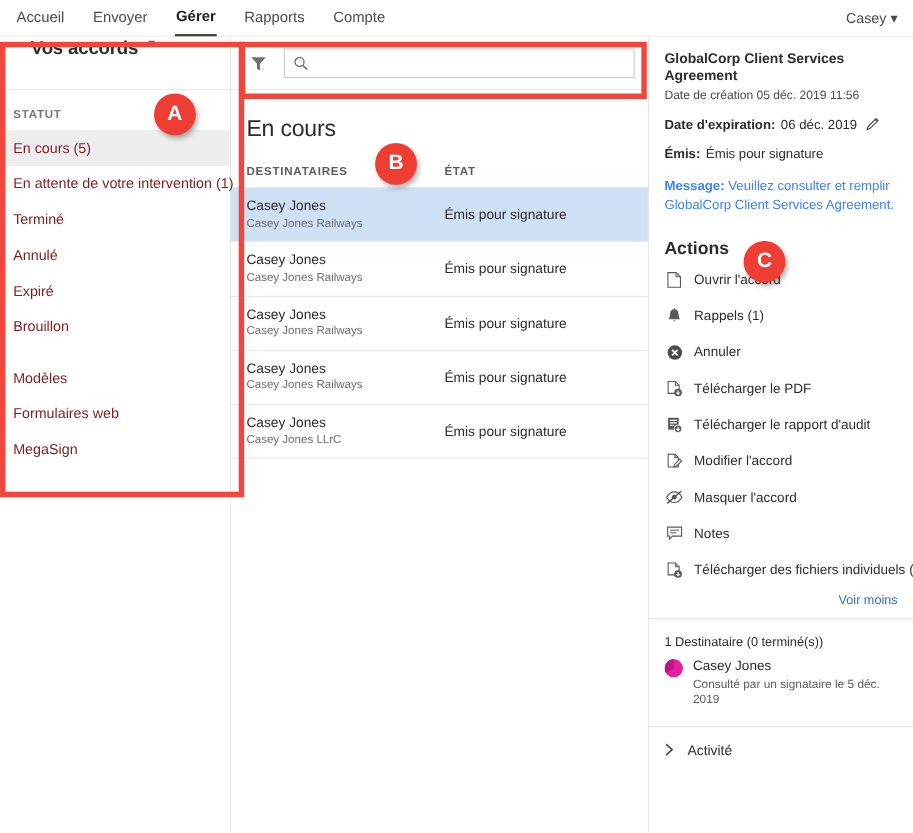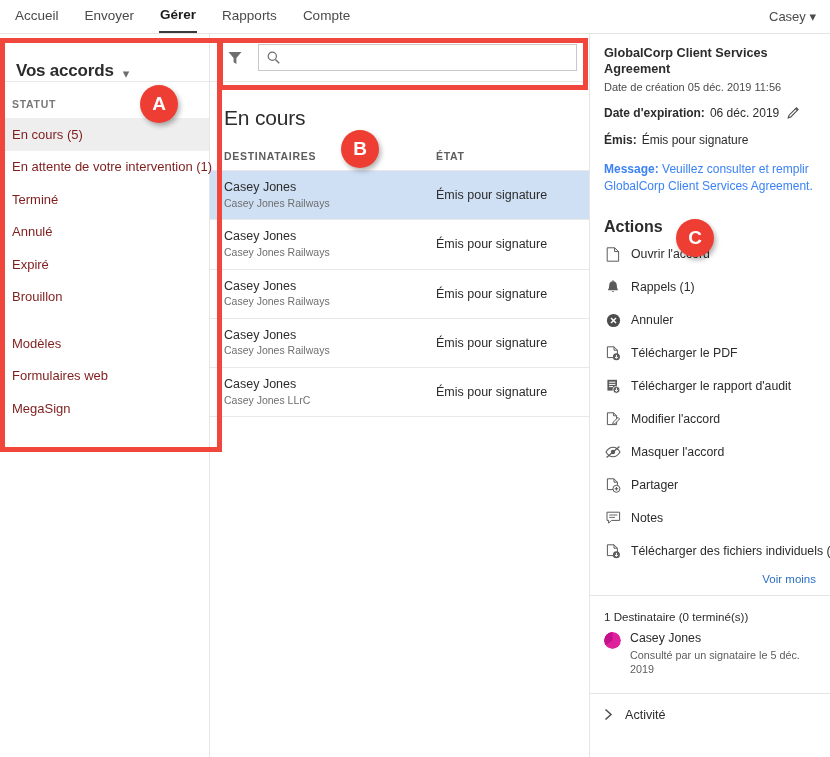--- a/index.html
+++ b/index.html
@@ -59,22 +59,22 @@
   #sidebar{
     width:210px;
     min-width:210px;
     background:#fff;
     border-right:1px solid #e6e6e6;
     position:relative;
   }
   #sidebar-header{
     height:48px;
     display:flex;
-    align-items:flex-end;
-    padding:0 16px;
+    align-items:flex-start;
+    padding:0 28px;
     border-bottom:1px solid #e9e9e9;
   }
   #sidebar-title{
     font-size:17px;
     font-weight:700;
     color:#2c2c2c;
     letter-spacing:-0.2px;
   }
   .chev-down{
     margin-left:9px;
@@ -153,21 +153,21 @@
     letter-spacing:-0.2px;
   }
   #list-head{
     display:flex;
     padding:20px 14px 8px 14px;
     font-size:10.5px;
     letter-spacing:0.7px;
     font-weight:700;
     color:#5d5d5d;
   }
-  .col-recip{ width:212px; }
+  .col-recip{ width:180px; }
   .col-state{ flex:1; }
 
   .row{
     display:flex;
     align-items:center;
     border-top:1px solid #e8e8e8;
     padding:9px 14px;
     min-height:43px;
     cursor:pointer;
   }
@@ -514,32 +514,20 @@
       <span class="ic">
         <svg width="16" height="14" viewBox="0 0 16 14">
           <path d="M1 7 C3 3.6 5.4 2.2 8 2.2 C10.6 2.2 13 3.6 15 7 C13 10.4 10.6 11.8 8 11.8 C5.4 11.8 3 10.4 1 7 Z" fill="none" stroke="#5a5a5a" stroke-width="1.1"></path>
           <circle cx="8" cy="7" r="2.2" fill="#5a5a5a"></circle>
           <line x1="1.6" y1="12.6" x2="14.4" y2="1.4" stroke="#5a5a5a" stroke-width="1.3"></line>
         </svg>
       </span>
       <span>Masquer l'accord</span>
     </div>
 
-    <div class="action">
-      <span class="ic">
-        <svg width="15" height="15" viewBox="0 0 15 15">
-          <path d="M1.4 0.8 H8 L11.4 4.2 V11.6 H1.4 Z" fill="#fff" stroke="#5a5a5a" stroke-width="1"></path>
-          <path d="M8 0.8 V4.2 H11.4" fill="none" stroke="#5a5a5a" stroke-width="1"></path>
-          <circle cx="10.4" cy="10.8" r="3.5" fill="#fff" stroke="#5a5a5a" stroke-width="1"></circle>
-          <line x1="10.4" y1="9" x2="10.4" y2="12.6" stroke="#5a5a5a" stroke-width="1.1"></line>
-          <line x1="8.6" y1="10.8" x2="12.2" y2="10.8" stroke="#5a5a5a" stroke-width="1.1"></line>
-        </svg>
-      </span>
-      <span>Partager</span>
-    </div>
 
     <div class="action">
       <span class="ic">
         <svg width="15" height="14" viewBox="0 0 15 14">
           <path d="M1 1.2 H13.6 V9.4 H5.4 L2.6 12.2 V9.4 H1 Z" fill="#fff" stroke="#5a5a5a" stroke-width="1"></path>
           <line x1="3.2" y1="4" x2="11.4" y2="4" stroke="#5a5a5a" stroke-width="0.9"></line>
           <line x1="3.2" y1="6.4" x2="9" y2="6.4" stroke="#5a5a5a" stroke-width="0.9"></line>
         </svg>
       </span>
       <span>Notes</span>

